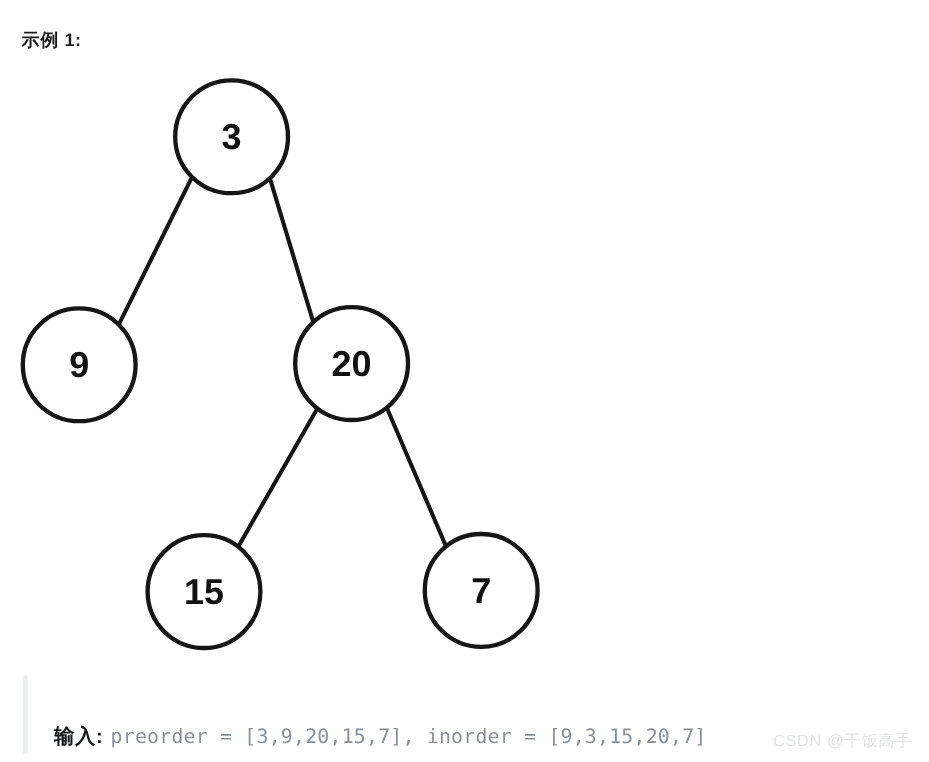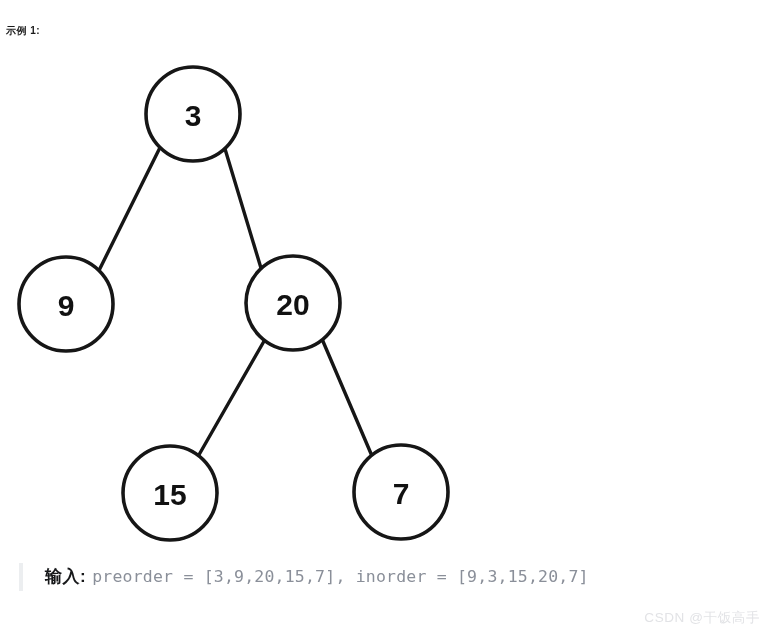--- a/index.html
+++ b/index.html
@@ -12,23 +12,23 @@
     height: 635px;
     position: relative;
     overflow: hidden;
     font-family: "Liberation Sans", "DejaVu Sans", sans-serif;
     -webkit-font-smoothing: antialiased;
   }
 
   
   .example-title {
     position: absolute;
-    left: 6px;
+    left: 18px;
     top: 24px;
-    font-size: 10px;
+    font-size: 15px;
     font-weight: bold;
     color: #1a1a1a;
     letter-spacing: 0.5px;
     white-space: nowrap;
   }
 
   
   .tree-figure {
     position: absolute;
     left: 0px;
@@ -67,20 +67,21 @@
     width: 740px;
     border-left: 4px solid #eceef0;
     padding-left: 22px;
     box-sizing: border-box;
   }
   .io-line {
     white-space: nowrap;
     line-height: 28px;
     height: 28px;
     display: block;
+    margin-top: 37px;
   }
   .io-label {
     font-family: "Liberation Sans", "DejaVu Sans", sans-serif;
     font-size: 17px;
     font-weight: bold;
     color: #17181a;
     letter-spacing: 0.5px;
   }
   .io-value {
     font-family: "DejaVu Sans Mono", "Liberation Mono", monospace;

